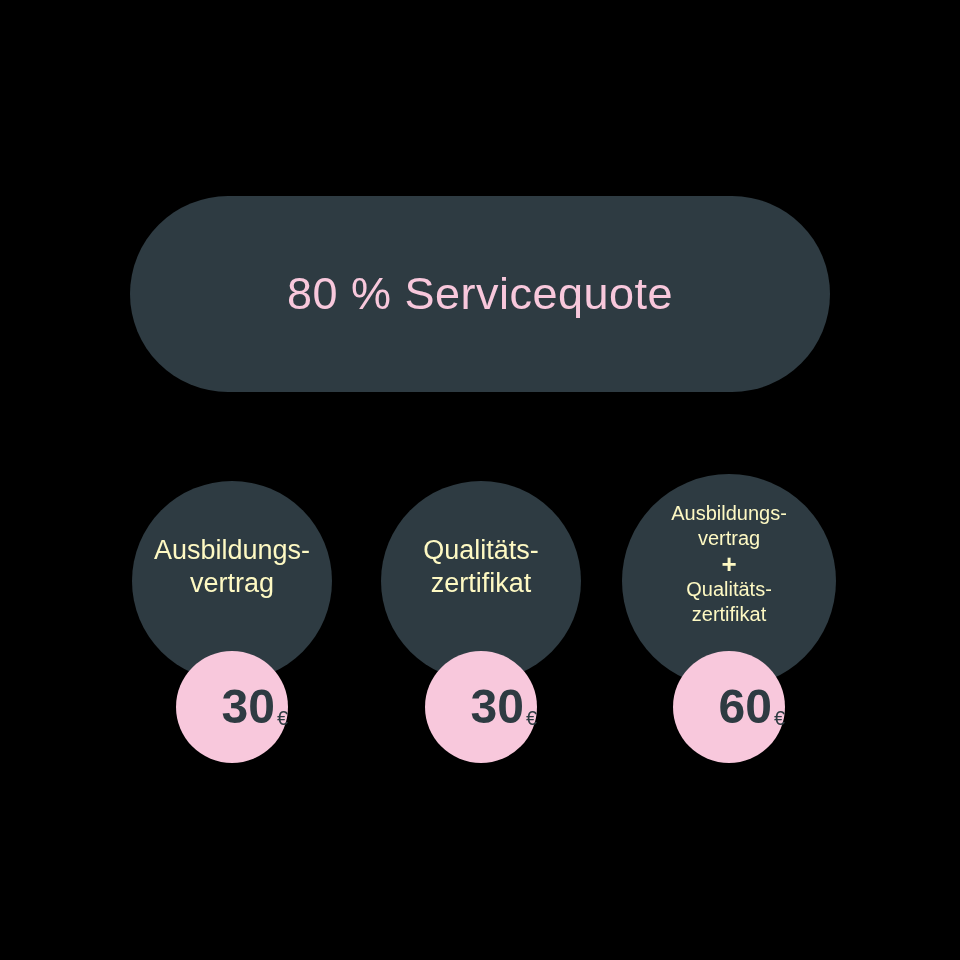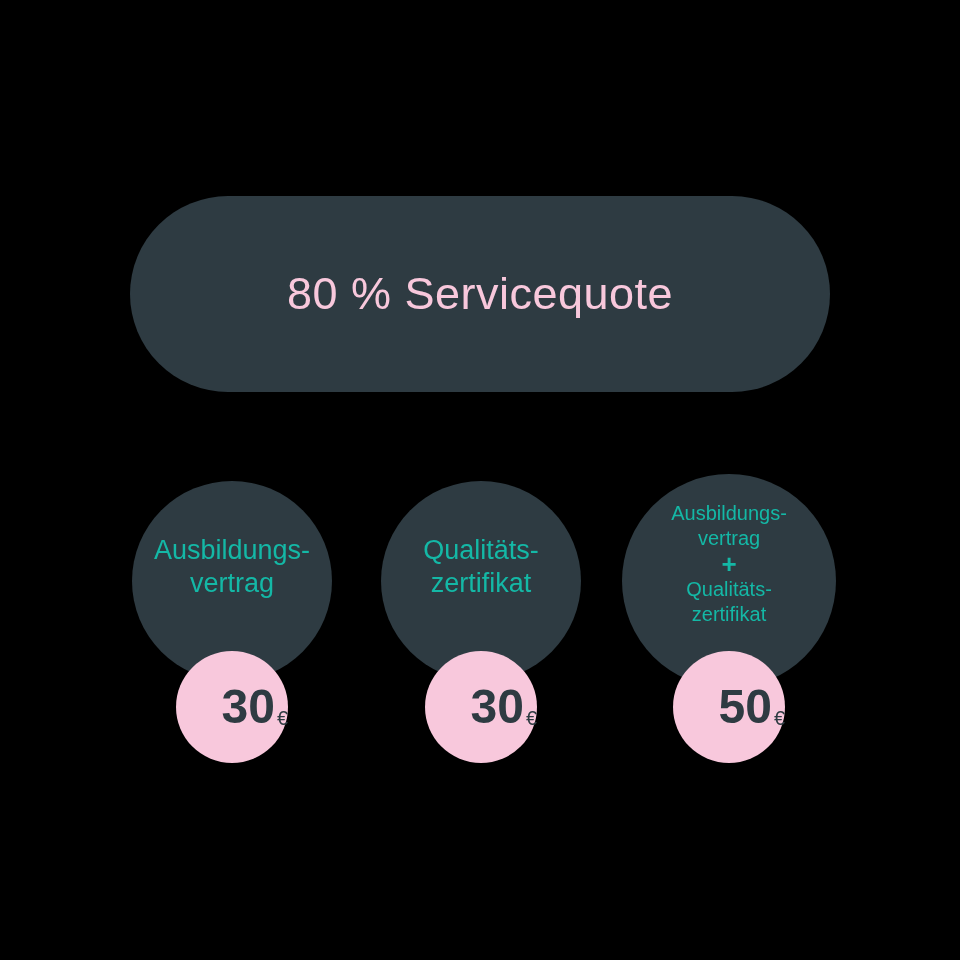--- a/index.html
+++ b/index.html
@@ -61,21 +61,21 @@
   .option-1 .circle, .option-2 .circle {
     width: 200px; height: 200px;
     margin-top: 7px;
   }
   .option-3 .circle {
     width: 214px; height: 214px;
     margin-top: 0;
   }
 
   .circle-title {
-    color: #14b8a6;
+    color: #fef9c3;
     padding-bottom: 28px; 
   }
   .option-1 .circle-title, .option-2 .circle-title {
     font-size: 27px;
     line-height: 33px;
     font-weight: 500;
   }
   .option-3 .circle-title {
     font-size: 20px;
     line-height: 25px;
@@ -155,18 +155,18 @@
     <div class="circle">
       <div class="circle-title">
         <div>Ausbildungs-</div>
         <div>vertrag</div>
         <div class="plus-line">+</div>
         <div>Qualitäts-</div>
         <div>zertifikat</div>
       </div>
     </div>
     <div class="price">
-      <span class="price-value">50</span>
+      <span class="price-value">60</span>
       <span class="price-currency">€</span>
     </div>
   </div>
 
 </div>
 
 </body></html>

